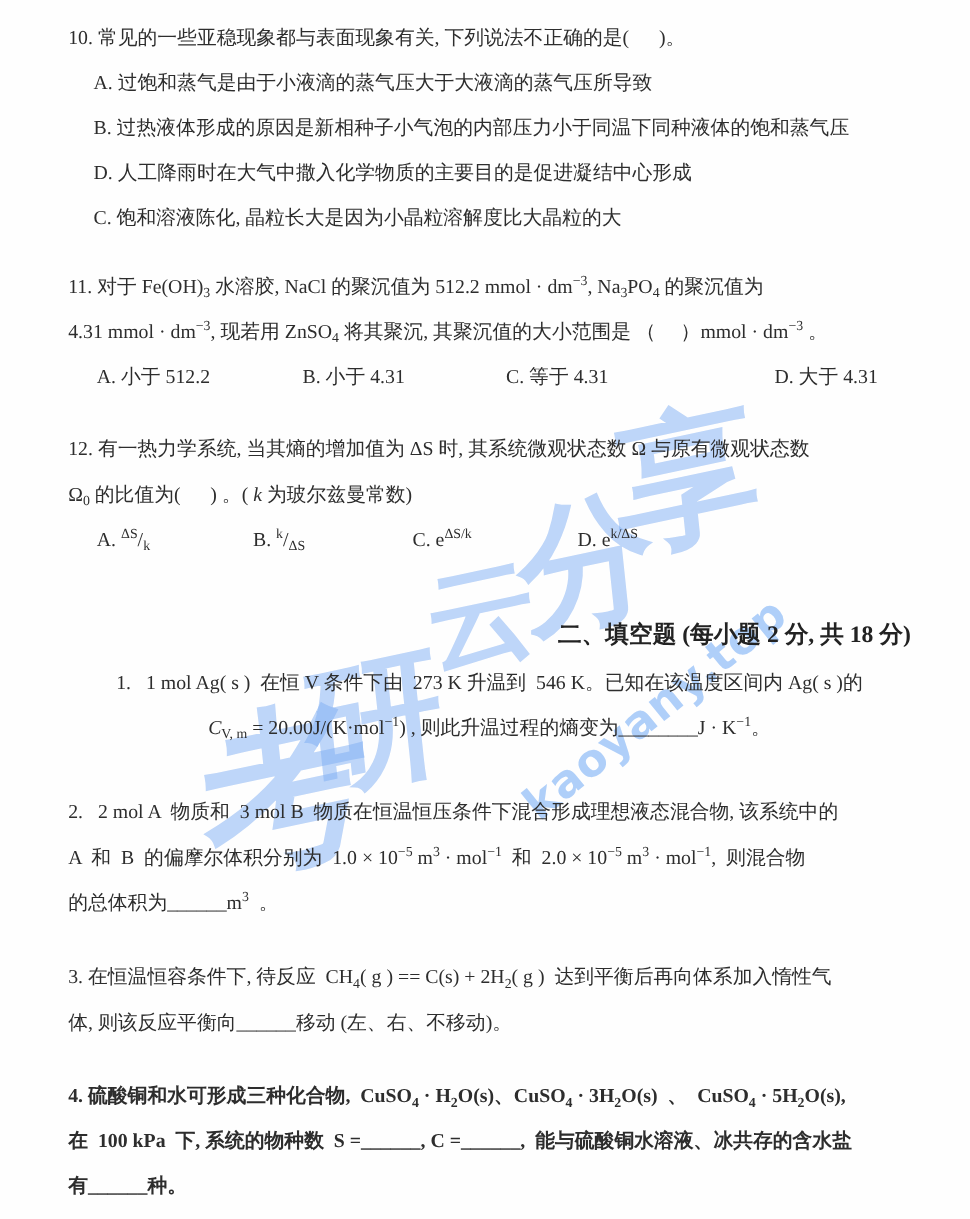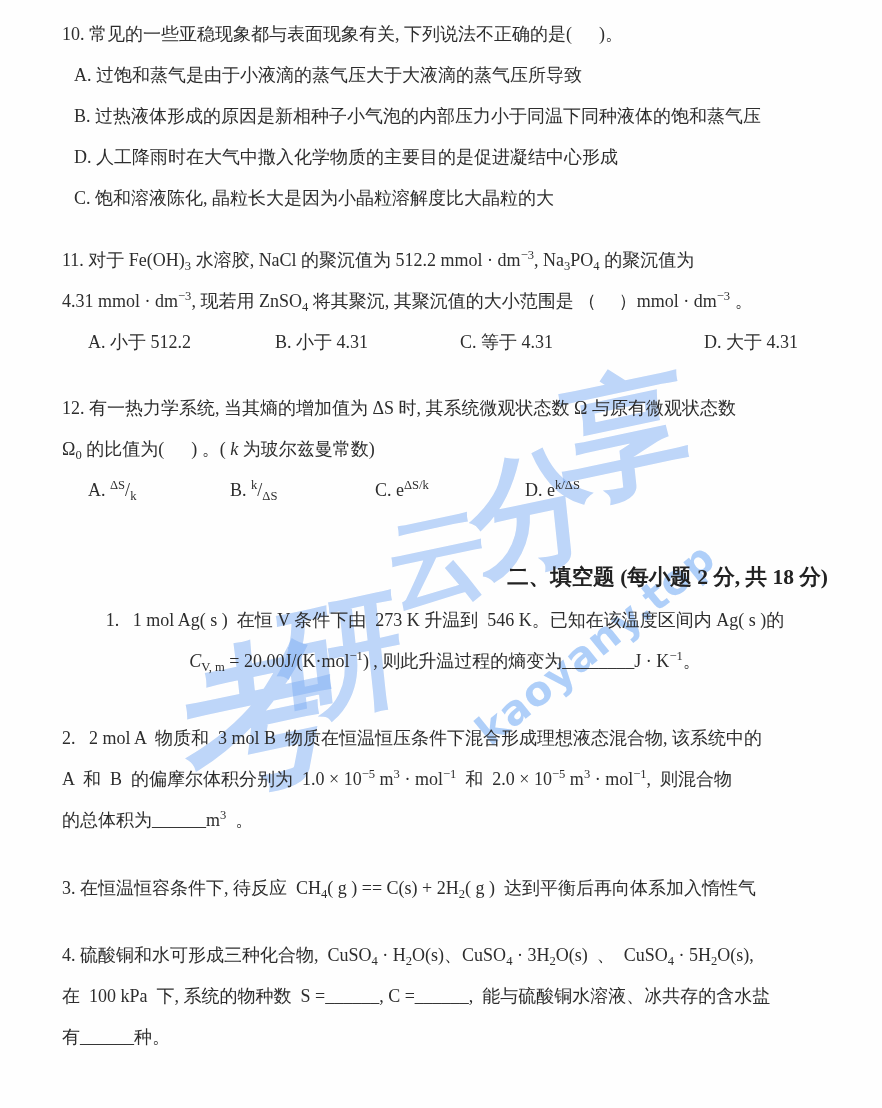--- a/index.html
+++ b/index.html
@@ -33,35 +33,35 @@
     transform:rotate(-39deg);
   }
   
   .content{position:absolute;left:62px;top:14px;width:766px;z-index:2;}
   .content p{
     margin:0;font-size:18px;line-height:41px;white-space:pre-wrap;
   }
   sup{font-size:70%;vertical-align:baseline;position:relative;top:-0.55em;line-height:0;}
   sub{font-size:70%;vertical-align:baseline;position:relative;top:0.28em;line-height:0;}
   i{font-style:italic;}
-  .q10 .opt{margin-left:12px;}
+  .q10 .opt{margin-left:23px;}
   .q11{margin-top:21px;}
   .q12{margin-top:25px;}
   .opt-row{position:relative;height:41px;font-size:18px;line-height:41px;}
   .opt-row span{position:absolute;white-space:pre;}
   .q11 .c0{left:26px;} .q11 .c1{left:213px;} .q11 .c2{left:398px;} .q11 .c3{left:594px;margin-left:48px;}
   .q12 .c0{left:26px;} .q12 .c1{left:168px;} .q12 .c2{left:313px;} .q12 .c3{left:463px;}
   .sec-heading{
     margin:46px 0 0 0;font-size:21.5px;font-weight:bold;line-height:41px;
     color:#222222;white-space:pre-wrap;text-align:right;
   }
   .fill-1{margin-top:2px;text-align:center;}
   .fill-2{margin-top:36px;}
   .fill-3{margin-top:27px;}
-  .fill-4{margin-top:26px;}
+  .fill-4{margin-top:26px;font-weight:bold;}
 </style>
 </head>
 <body>
 
 <div class="page">
 
   <div class="watermark">
     <span class="wm-char wm-c0">考</span>
     <span class="wm-char wm-c1">研</span>
     <span class="wm-char wm-c2">云</span>
@@ -110,20 +110,21 @@
     </section>
 
     <section class="fill-2">
       <p>2.   2 mol A  物质和  3 mol B  物质在恒温恒压条件下混合形成理想液态混合物, 该系统中的</p>
       <p>A  和  B  的偏摩尔体积分别为  1.0 × 10<sup>−5</sup> m<sup>3</sup> · mol<sup>−1</sup>  和  2.0 × 10<sup>−5</sup> m<sup>3</sup> · mol<sup>−1</sup>,  则混合物</p>
       <p>的总体积为______m<sup>3</sup>  。</p>
     </section>
 
     <section class="fill-3">
       <p>3. 在恒温恒容条件下, 待反应  CH<sub>4</sub>( g ) == C(s) + 2H<sub>2</sub>( g )  达到平衡后再向体系加入惰性气</p>
+      <p>体, 则该反应平衡向______移动 (左、右、不移动)。</p>
     </section>
 
     <section class="fill-4">
       <p>4. 硫酸铜和水可形成三种化合物,  CuSO<sub>4</sub> · H<sub>2</sub>O(s)、CuSO<sub>4</sub> · 3H<sub>2</sub>O(s)  、  CuSO<sub>4</sub> · 5H<sub>2</sub>O(s),</p>
       <p>在  100 kPa  下, 系统的物种数  S =______, C =______,  能与硫酸铜水溶液、冰共存的含水盐</p>
       <p>有______种。</p>
     </section>
 
   </div>
 </div>

